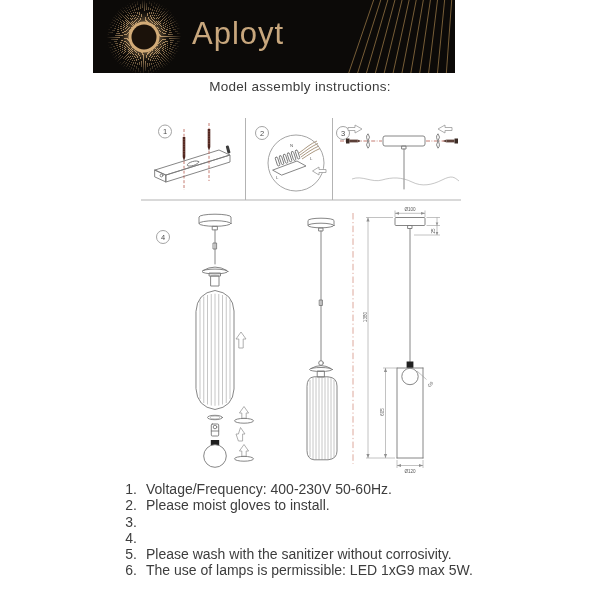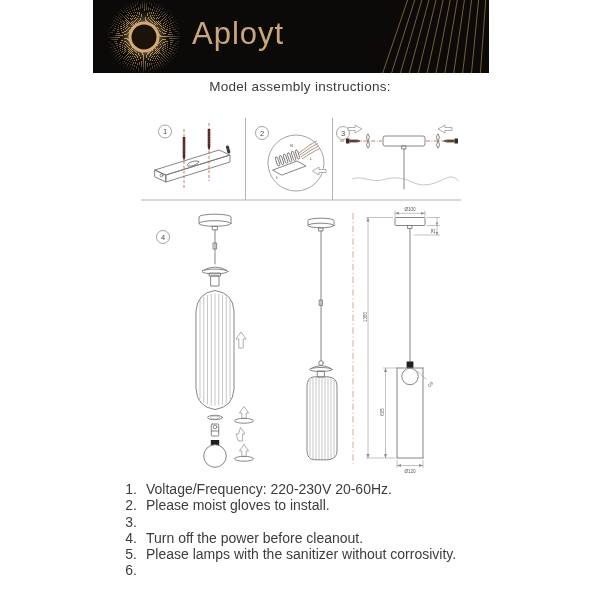--- a/index.html
+++ b/index.html
@@ -1,20 +1,20 @@
 <!DOCTYPE html>
 <html><head>
 <meta charset="utf-8">
 <style>
   html,body { margin:0; padding:0; background:#ffffff; }
   .page { position:relative; width:600px; height:600px; background:#ffffff; overflow:hidden;
           font-family:"Liberation Sans", sans-serif; }
 
   
-  .banner { position:absolute; left:93px; top:0; width:396px; height:73px;
+  .banner { position:absolute; left:93px; top:0; width:362px; height:73px;
             background:#0c0a08; overflow:hidden; }
   .sunburst { position:absolute; left:14px; top:0; width:74px; height:74px; }
   .sunburst .rays { position:absolute; inset:0; border-radius:50%;
       background:repeating-conic-gradient(from 0deg, rgba(206,168,118,0.95) 0 1.1deg, rgba(206,168,118,0) 1.1deg 4.2deg);
       -webkit-mask:radial-gradient(circle, #000 22%, rgba(0,0,0,0.8) 42%, transparent 72%);
       mask:radial-gradient(circle, #000 22%, rgba(0,0,0,0.8) 42%, transparent 72%); }
   .sunburst .core { position:absolute; left:50%; top:50%; width:25px; height:25px;
       transform:translate(-50%,-50%); border-radius:50%; background:#1b120a;
       box-shadow:0 0 0 3px #d2ab77, 0 0 10px 6px rgba(210,171,119,0.55); }
   .brand { position:absolute; left:99px; top:16px; font-size:31px; color:#c8a77d;
@@ -297,35 +297,35 @@
       <line class="dim" x1="257" y1="260.5" x2="283" y2="260.5"></line>
       <path class="dimf" d="M257,260.5 l4,-1.4 v2.8 Z"></path>
       <path class="dimf" d="M283,260.5 l-4,-1.4 v2.8 Z"></path>
       <text class="dtxt" x="270" y="268.2">Ø120</text>
     </g>
   </svg>
 
   <div class="footer">
     <div class="f-row">
       <span class="f-num">1.</span>
-      <span class="f-text">Voltage/Frequency: 220-230V 20-60Hz.</span>
+      <span class="f-text">Voltage/Frequency: 400-230V 50-60Hz.</span>
     </div>
     <div class="f-row">
       <span class="f-num">2.</span>
       <span class="f-text">Please moist gloves to install.</span>
     </div>
     <div class="f-row">
       <span class="f-num">3.</span>
     </div>
     <div class="f-row">
       <span class="f-num">4.</span>
-      <span class="f-text">Turn off the power before cleanout.</span>
     </div>
     <div class="f-row">
       <span class="f-num">5.</span>
-      <span class="f-text">Please lamps with the sanitizer without corrosivity.</span>
+      <span class="f-text">Please wash with the sanitizer without corrosivity.</span>
     </div>
     <div class="f-row">
       <span class="f-num">6.</span>
+      <span class="f-text">The use of lamps is permissible: LED 1xG9 max 5W.</span>
     </div>
   </div>
 
 </div>
 
 </body></html>

